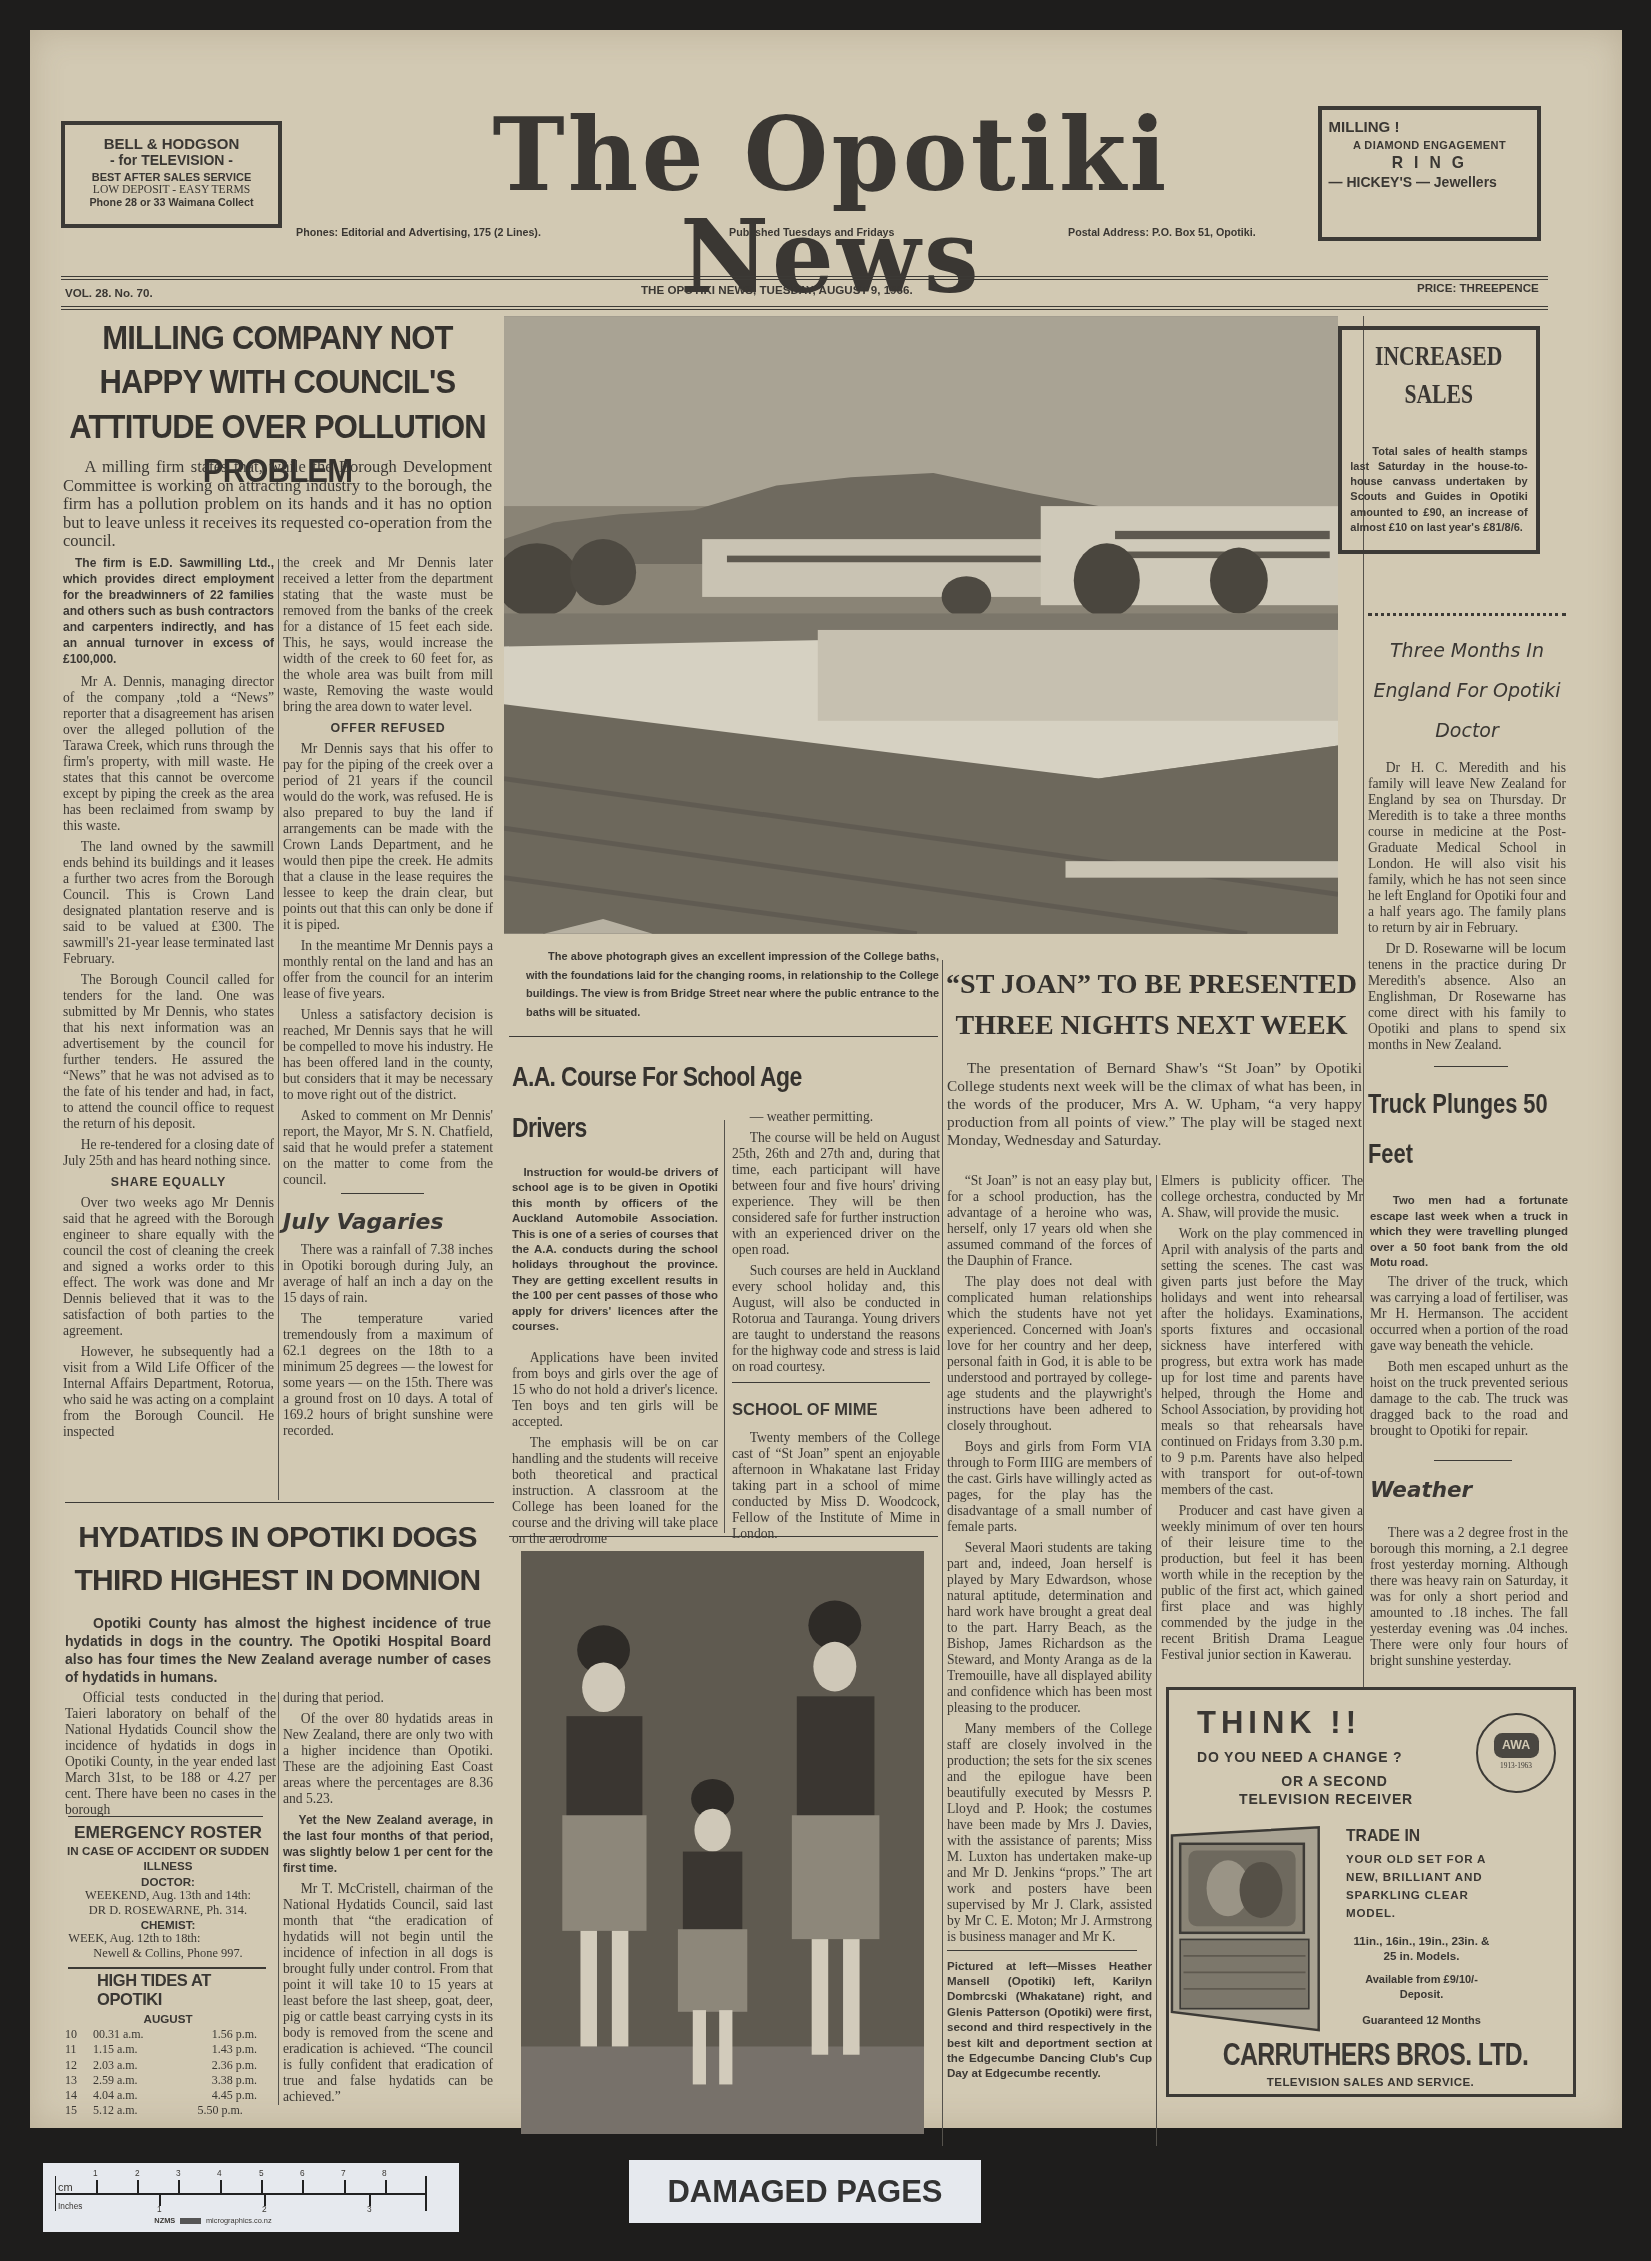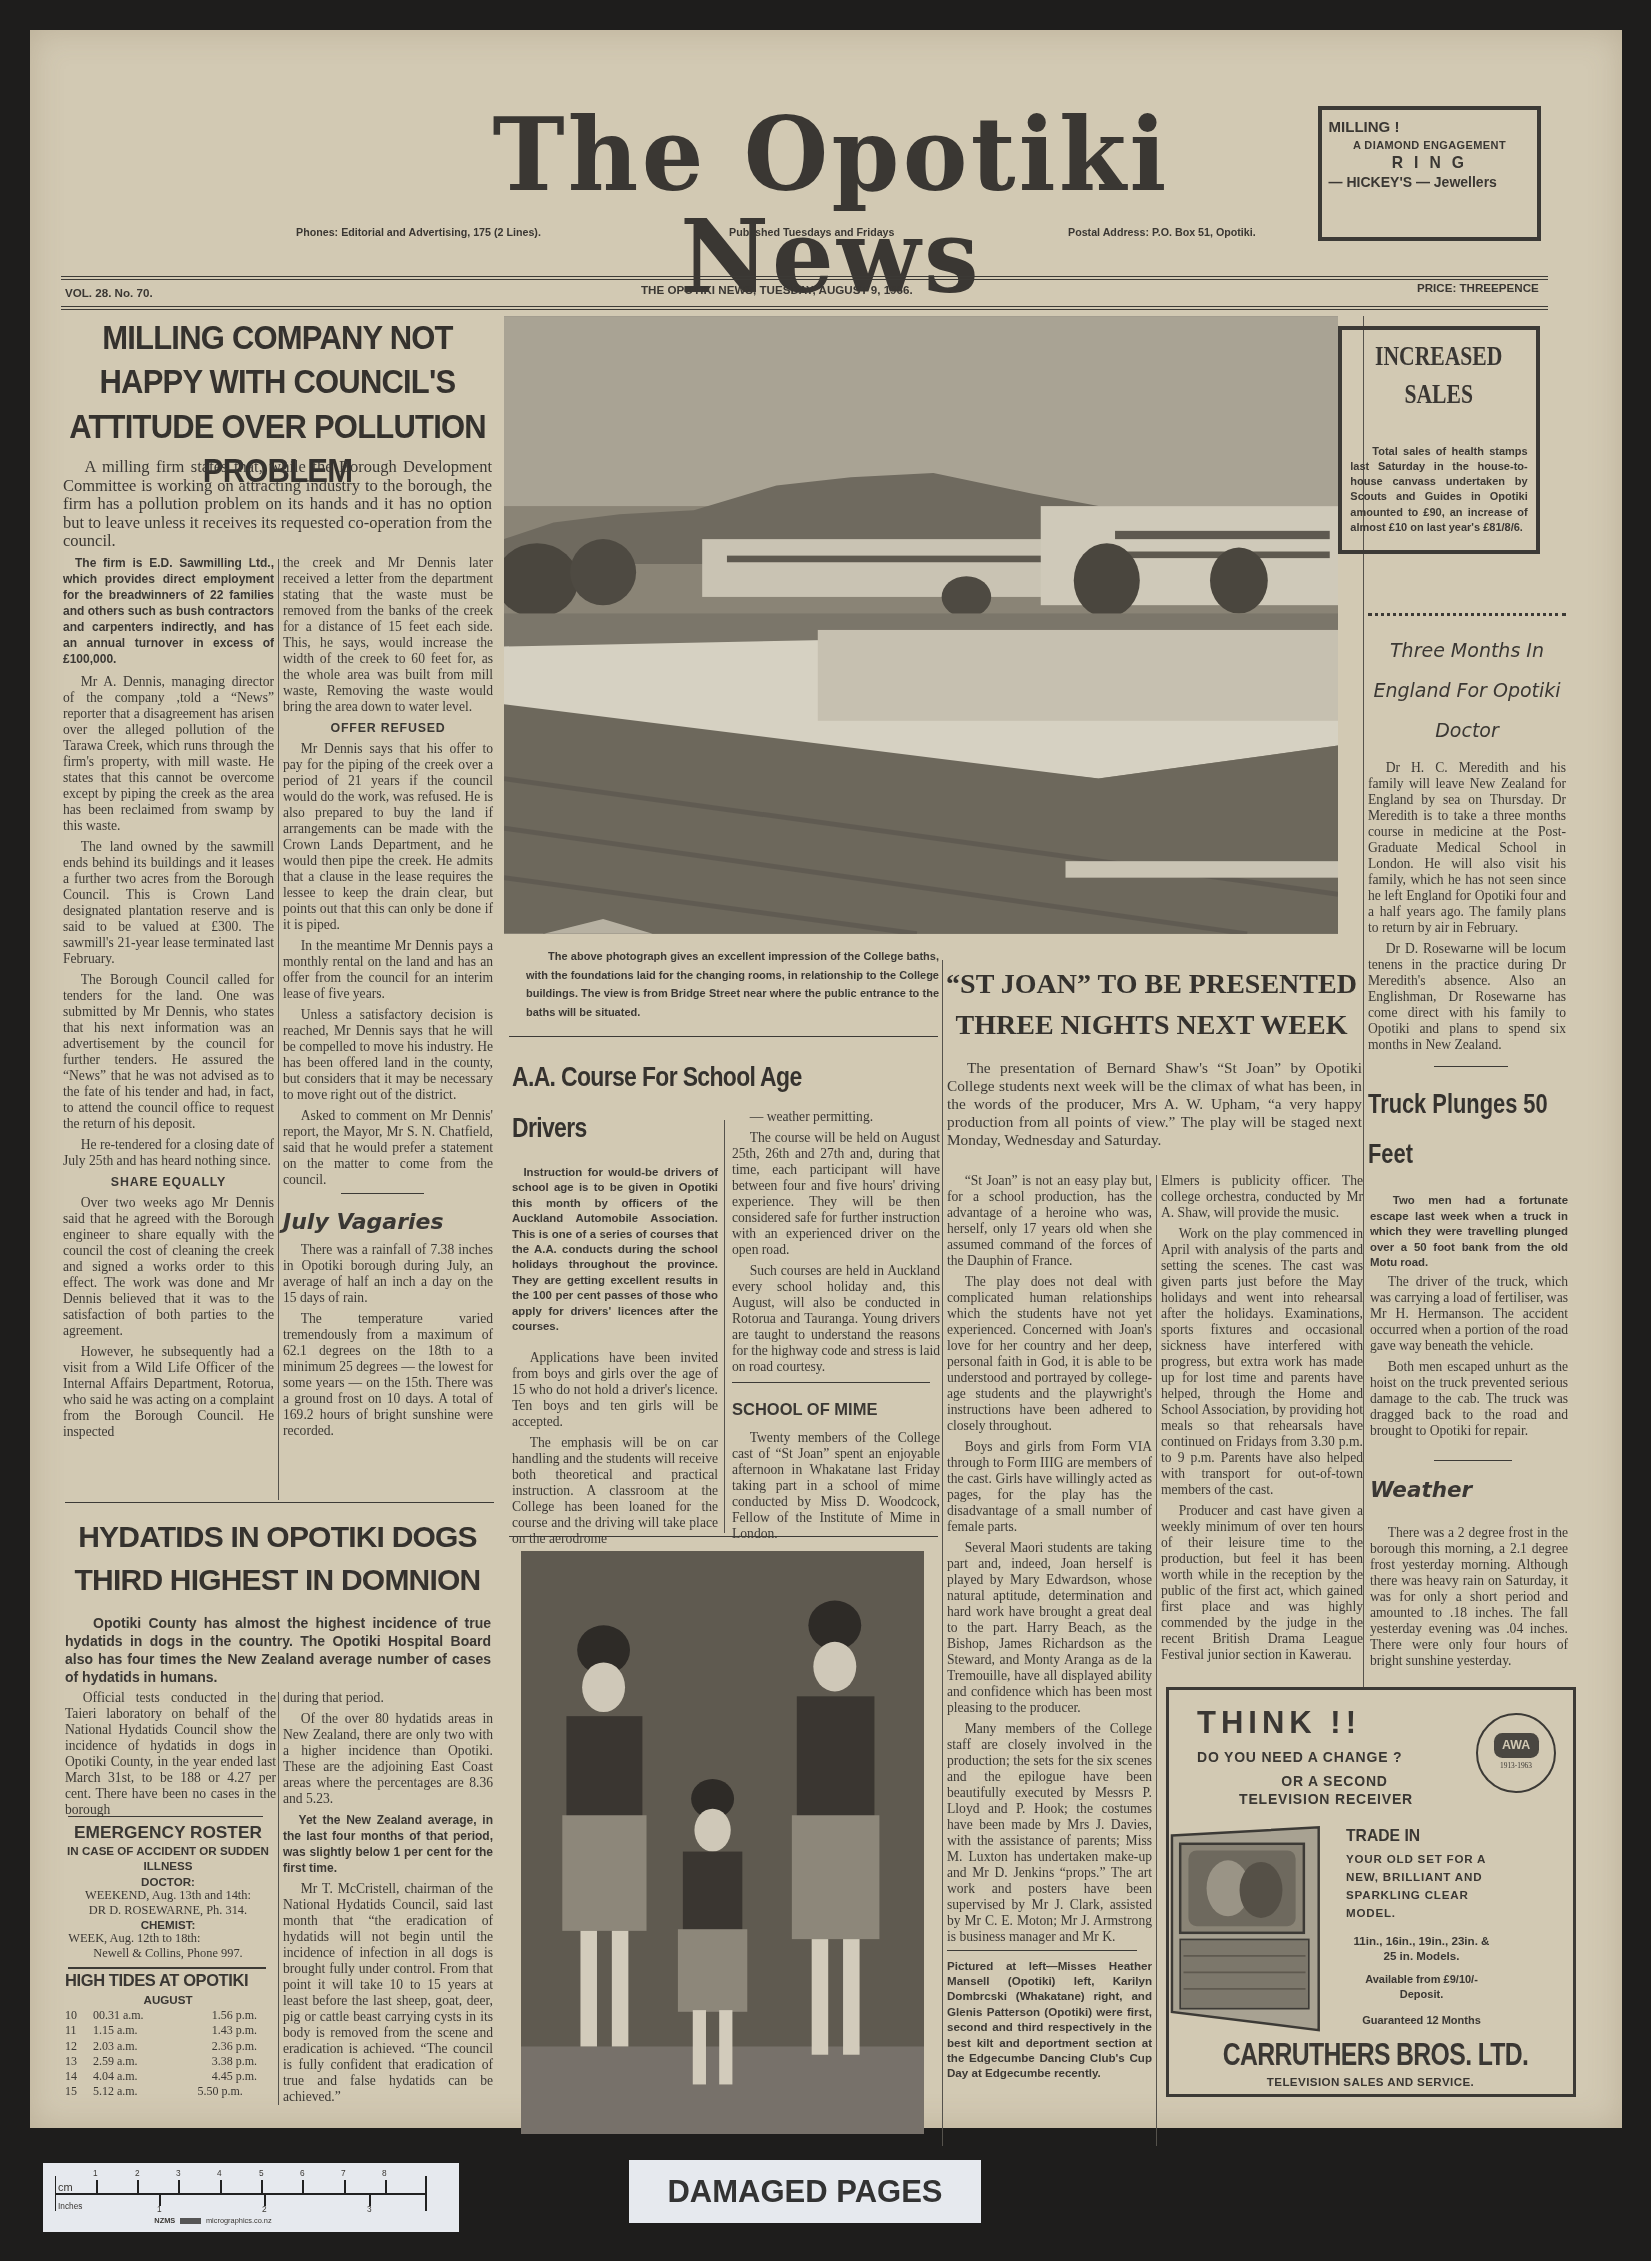--- a/index.html
+++ b/index.html
@@ -17,20 +17,27 @@
   .lead{font-family:"Liberation Sans",sans-serif;font-weight:bold;font-size:12px;line-height:16px;text-align:justify;color:#3b3834;}
   .sub{font-family:"Liberation Sans",sans-serif;font-weight:bold;font-size:12.4px;text-align:center;letter-spacing:0.8px;margin:3.3px 0 5px;color:#3b3834;}
   .photo{background:#8a8476;overflow:hidden;}
   .ital{font-family:"DejaVu Sans",sans-serif;font-style:italic;color:#3b3834;}
 </style>
 </head>
 <body>
 
 <div class="page">
 
+  <div class="abs box sans" style="left:31px;top:91px;width:221px;height:107px;text-align:center;padding-top:10px;">
+    <div style="font-weight:bold;font-size:15px;">BELL &amp; HODGSON</div>
+    <div style="font-weight:bold;font-size:14px;">- for TELEVISION -</div>
+    <div style="font-weight:bold;font-size:11px;margin-top:2.5px;">BEST AFTER SALES SERVICE</div>
+    <div class="serif" style="font-size:11.6px;">LOW DEPOSIT - EASY TERMS</div>
+    <div style="font-weight:bold;font-size:10.7px;">Phone 28 or 33 Waimana Collect</div>
+  </div>
 
   <div class="abs" style="left:347px;top:79px;width:908px;text-align:center;font-family:'DejaVu Serif',serif;font-weight:bold;font-size:97px;letter-spacing:3.3px;color:#3a3733;line-height:1;transform:scaleY(1.05);">The Opotiki News</div>
   <div class="abs sans" style="left:266px;top:196px;font-size:10.7px;font-weight:bold;">Phones: Editorial and Advertising, 175 (2 Lines).</div>
   <div class="abs sans" style="left:699px;top:196px;font-size:10.7px;font-weight:bold;">Published Tuesdays and Fridays</div>
   <div class="abs sans" style="left:1038px;top:196px;font-size:10.7px;font-weight:bold;">Postal Address: P.O. Box 51, Opotiki.</div>
 
   <div class="abs box sans" style="left:1288px;top:76px;width:223px;height:135px;padding:8.3px 6.6px;">
     <div style="font-weight:bold;font-size:15px;">MILLING !</div>
     <div style="font-weight:bold;font-size:11px;text-align:center;margin-top:3.3px;letter-spacing:0.4px;">A DIAMOND ENGAGEMENT</div>
     <div style="font-weight:bold;font-size:15.7px;text-align:center;margin-top:3.3px;letter-spacing:3.3px;">R I N G</div>
@@ -100,21 +107,21 @@
     <div class="sans" style="font-weight:bold;font-size:11.6px;margin-top:1.7px;">DOCTOR:</div>
     <div class="serif" style="font-size:12.4px;">WEEKEND, Aug. 13th and 14th:</div>
     <div class="serif" style="font-size:12.4px;">DR D. ROSEWARNE, Ph. 314.</div>
     <div class="sans" style="font-weight:bold;font-size:11.6px;">CHEMIST:</div>
     <div class="serif" style="font-size:12.4px;text-align:left;padding-left:3.3px;">WEEK, Aug. 12th to 18th:</div>
     <div class="serif" style="font-size:12.4px;">Newell &amp; Collins, Phone 997.</div>
   </div>
   <div class="hrule" style="left:38px;top:1937px;width:198px;border-top-width:2.5px;"></div>
 
   <div class="abs" style="left:35px;top:1941px;width:206px;">
-    <div class="sans" style="font-weight:bold;font-size:16.5px;letter-spacing:-0.4px;">HIGH TIDES AT OPOTIKI</div>
+    <div class="sans" style="font-weight:bold;font-size:16.5px;letter-spacing:-0.4px;margin-left:32px;">HIGH TIDES AT OPOTIKI</div>
     <div class="sans" style="font-weight:bold;font-size:11.6px;text-align:center;margin:2.5px 0;">AUGUST</div>
     <table class="serif" style="border-collapse:collapse;font-size:12px;line-height:15.3px;width:192px;">
       <tbody id="tides-body">
           <tr>
             <td style="width: 28px; padding: 0px;">10</td>
             <td style="width: 91px; padding: 0px;">00.31 a.m.</td>
             <td style="width: 74px; padding: 0px; text-align: right;">1.56 p.m.</td>
           </tr>
           <tr>
             <td style="width: 28px; padding: 0px;">11</td>

